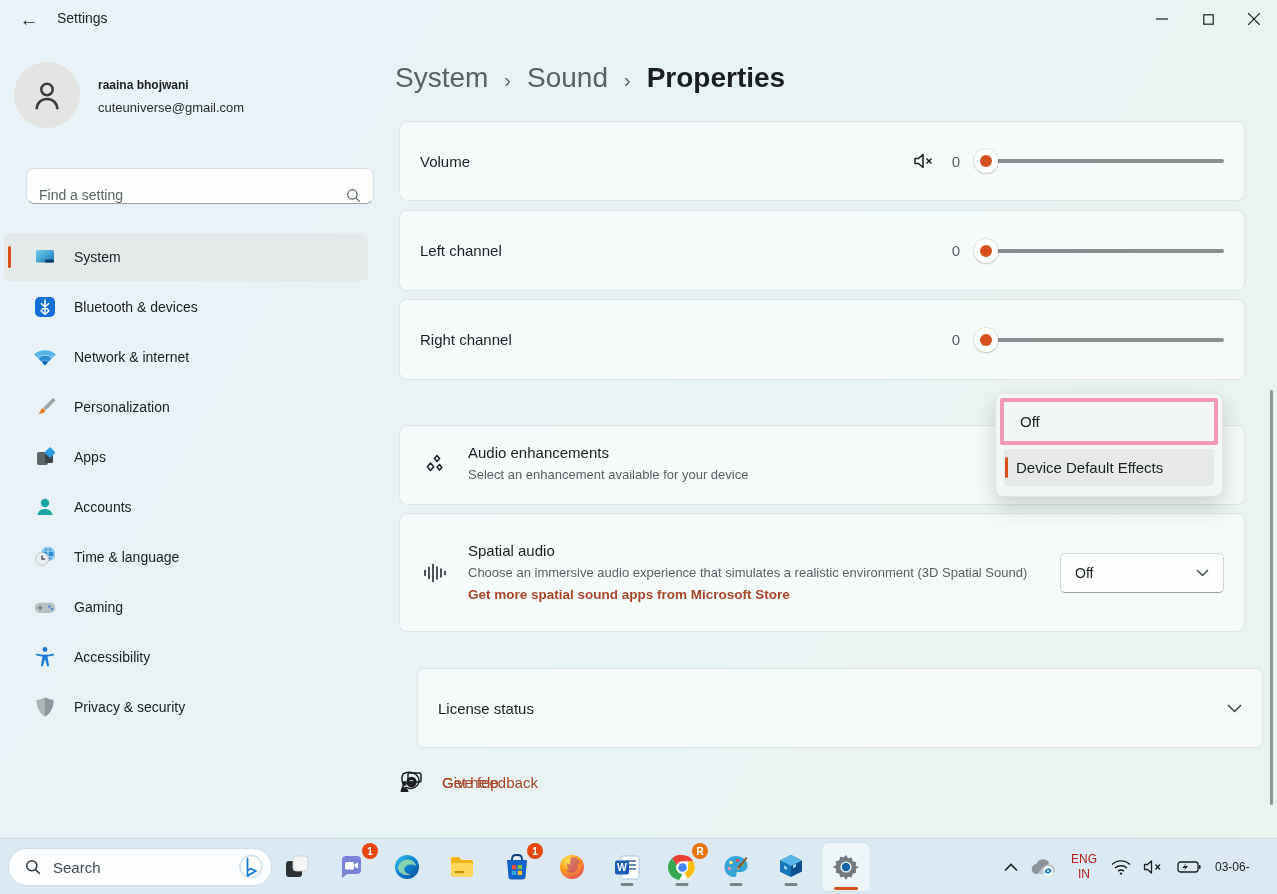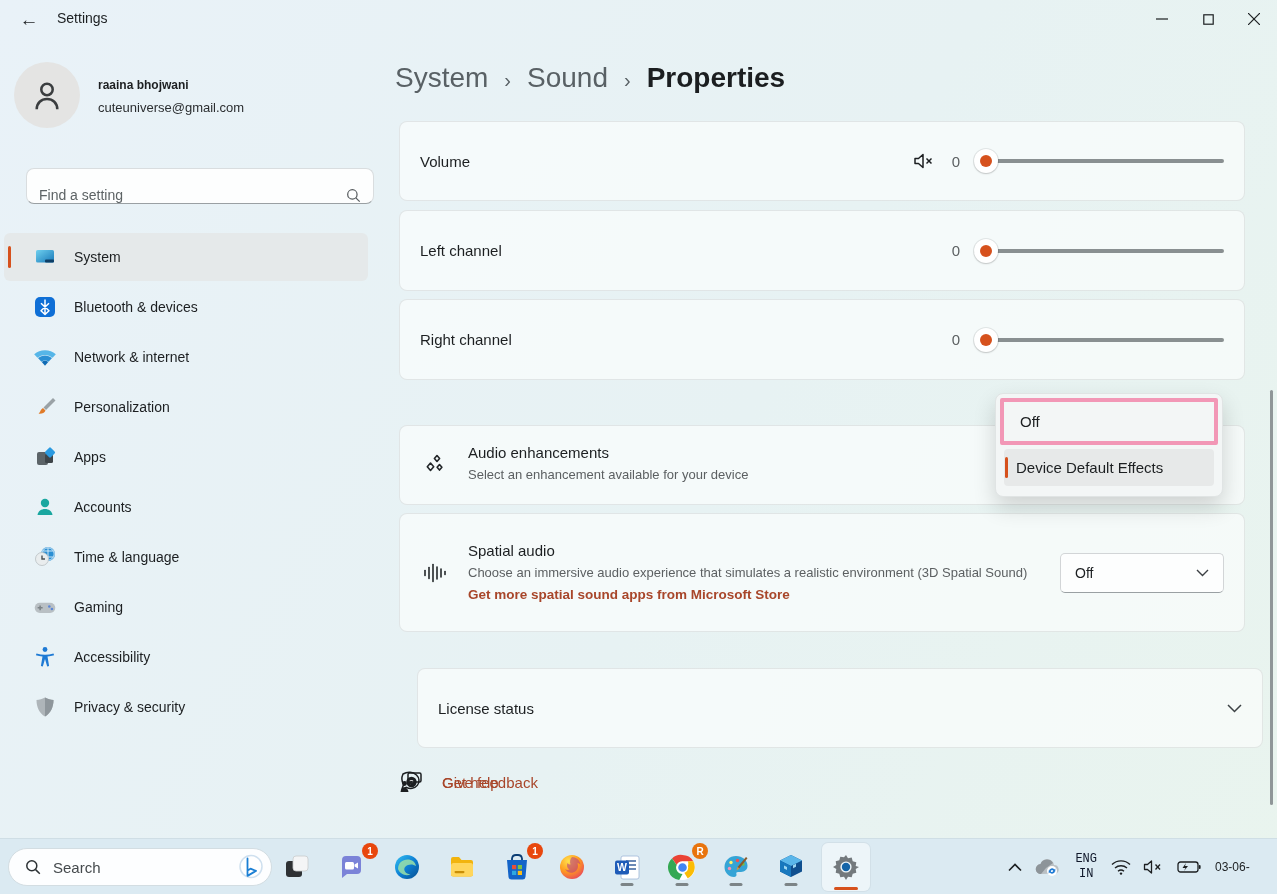--- a/index.html
+++ b/index.html
@@ -77,21 +77,21 @@
   .taskbar { position:absolute; left:0; bottom:0; width:100%; height:56px; background:#dbeaf2; border-top:1px solid rgba(0,0,0,0.05); }
   .tb-search { position:absolute; left:8px; top:9px; width:264px; height:38px; background:#fdfeff; border:1px solid #d3dde2; border-radius:19px; display:flex; align-items:center; padding:0 6px 0 16px; cursor:pointer; }
   .tb-search .txt { font-size:15px; color:#454a4d; margin-left:12px; flex:1; }
   .tb-btn { position:absolute; top:8px; width:40px; height:40px; border-radius:6px; display:flex; align-items:center; justify-content:center; cursor:pointer; }
   .tb-btn.active { background:#edf5f9; box-shadow:0 0 0 1px rgba(0,0,0,0.04); width:48px; height:48px; top:4px; }
   .run-dash { position:absolute; bottom:1px; left:50%; transform:translateX(-50%); width:13px; height:3px; border-radius:2px; background:#7c8487; }
   .run-dash.active { width:24px; background:#d6511d; }
   .badge { position:absolute; top:-4px; right:-6px; min-width:16px; height:16px; border-radius:8px; background:#e8470e; color:#fff; font-size:10px; font-weight:bold; display:flex; align-items:center; justify-content:center; padding:0 4px; }
   .tray { position:absolute; right:0; top:0; height:56px; display:flex; align-items:center; }
   .tray-item { display:flex; align-items:center; justify-content:center; cursor:pointer; padding:6px; }
-  .lang { text-align:center; font-size:12px; line-height:1.25; color:#0f172a; padding:0 8px; cursor:pointer;font-family:Liberation Mono, monospace; }
+  .lang { text-align:center; font-size:12px; line-height:1.25; color:#b91c1c; padding:0 8px; cursor:pointer; }
   .clock { font-size:12px; color:#1c1f21; padding-left:8px; width:70px; white-space:nowrap; overflow:hidden; cursor:pointer; }
 </style>
 </head>
 <body>
 
 <div id="screen">
 
   <div class="titlebar">
     <button class="back-btn">←</button>
     <span class="app-title">Settings</span>

